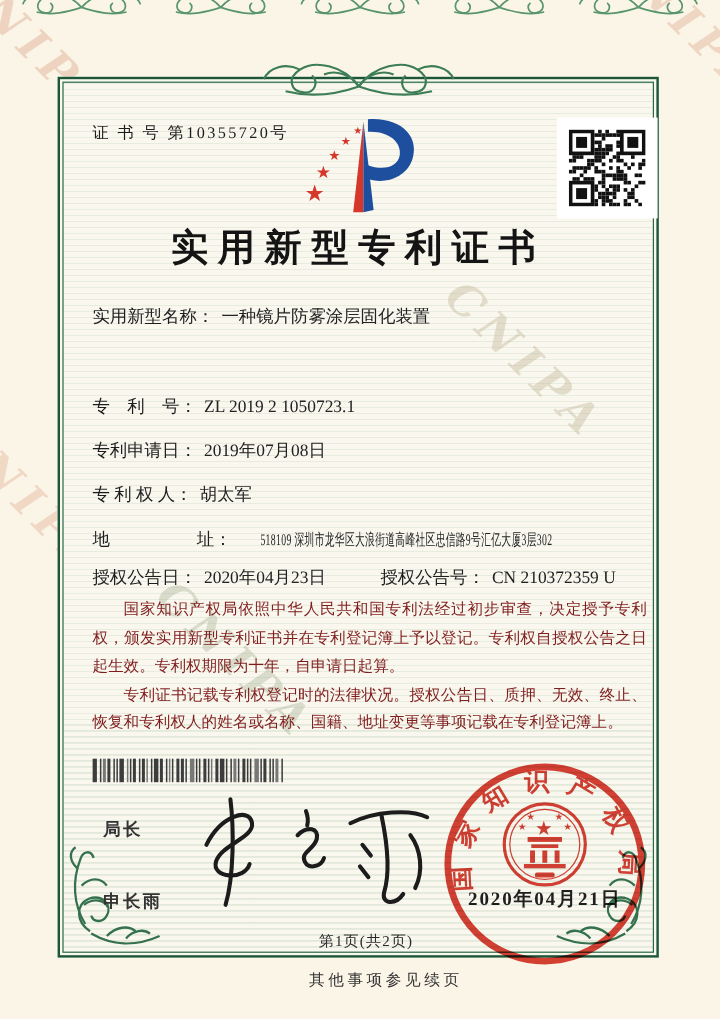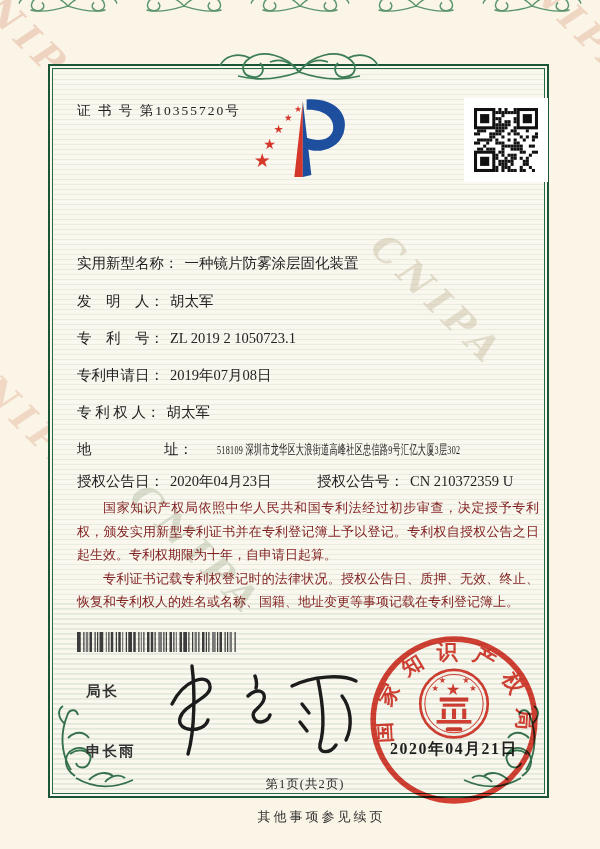--- a/index.html
+++ b/index.html
@@ -337,26 +337,24 @@
             <rect x="1.5" y="1.5" width="18" height="18" fill="none" stroke="#111" stroke-width="3"></rect>
             <rect x="6" y="6" width="9" height="9"></rect>
             <rect x="43.5" y="1.5" width="18" height="18" fill="none" stroke="#111" stroke-width="3"></rect>
             <rect x="48" y="6" width="9" height="9"></rect>
             <rect x="1.5" y="43.5" width="18" height="18" fill="none" stroke="#111" stroke-width="3"></rect>
             <rect x="6" y="48" width="9" height="9"></rect>
           </g>
         </svg>
     </div>
 
+    <div class="title">实用新型专利证书</div>
 
     <div class="frow" style="top:188px">
       <span class="lab">实用新型名称：</span><span class="val">一种镜片防雾涂层固化装置</span>
-    </div>
-    <div class="frow" style="top:226px">
-      <span class="lab">发　明　人：</span><span class="val">胡太军</span>
     </div>
     <div class="frow" style="top:263px">
       <span class="lab">专　利　号：</span><span class="val">ZL 2019 2 1050723.1</span>
     </div>
     <div class="frow" style="top:300px">
       <span class="lab">专利申请日：</span><span class="val">2019年07月08日</span>
     </div>
     <div class="frow" style="top:337px">
       <span class="lab">专 利 权 人：</span><span class="val">胡太军</span>
     </div>

